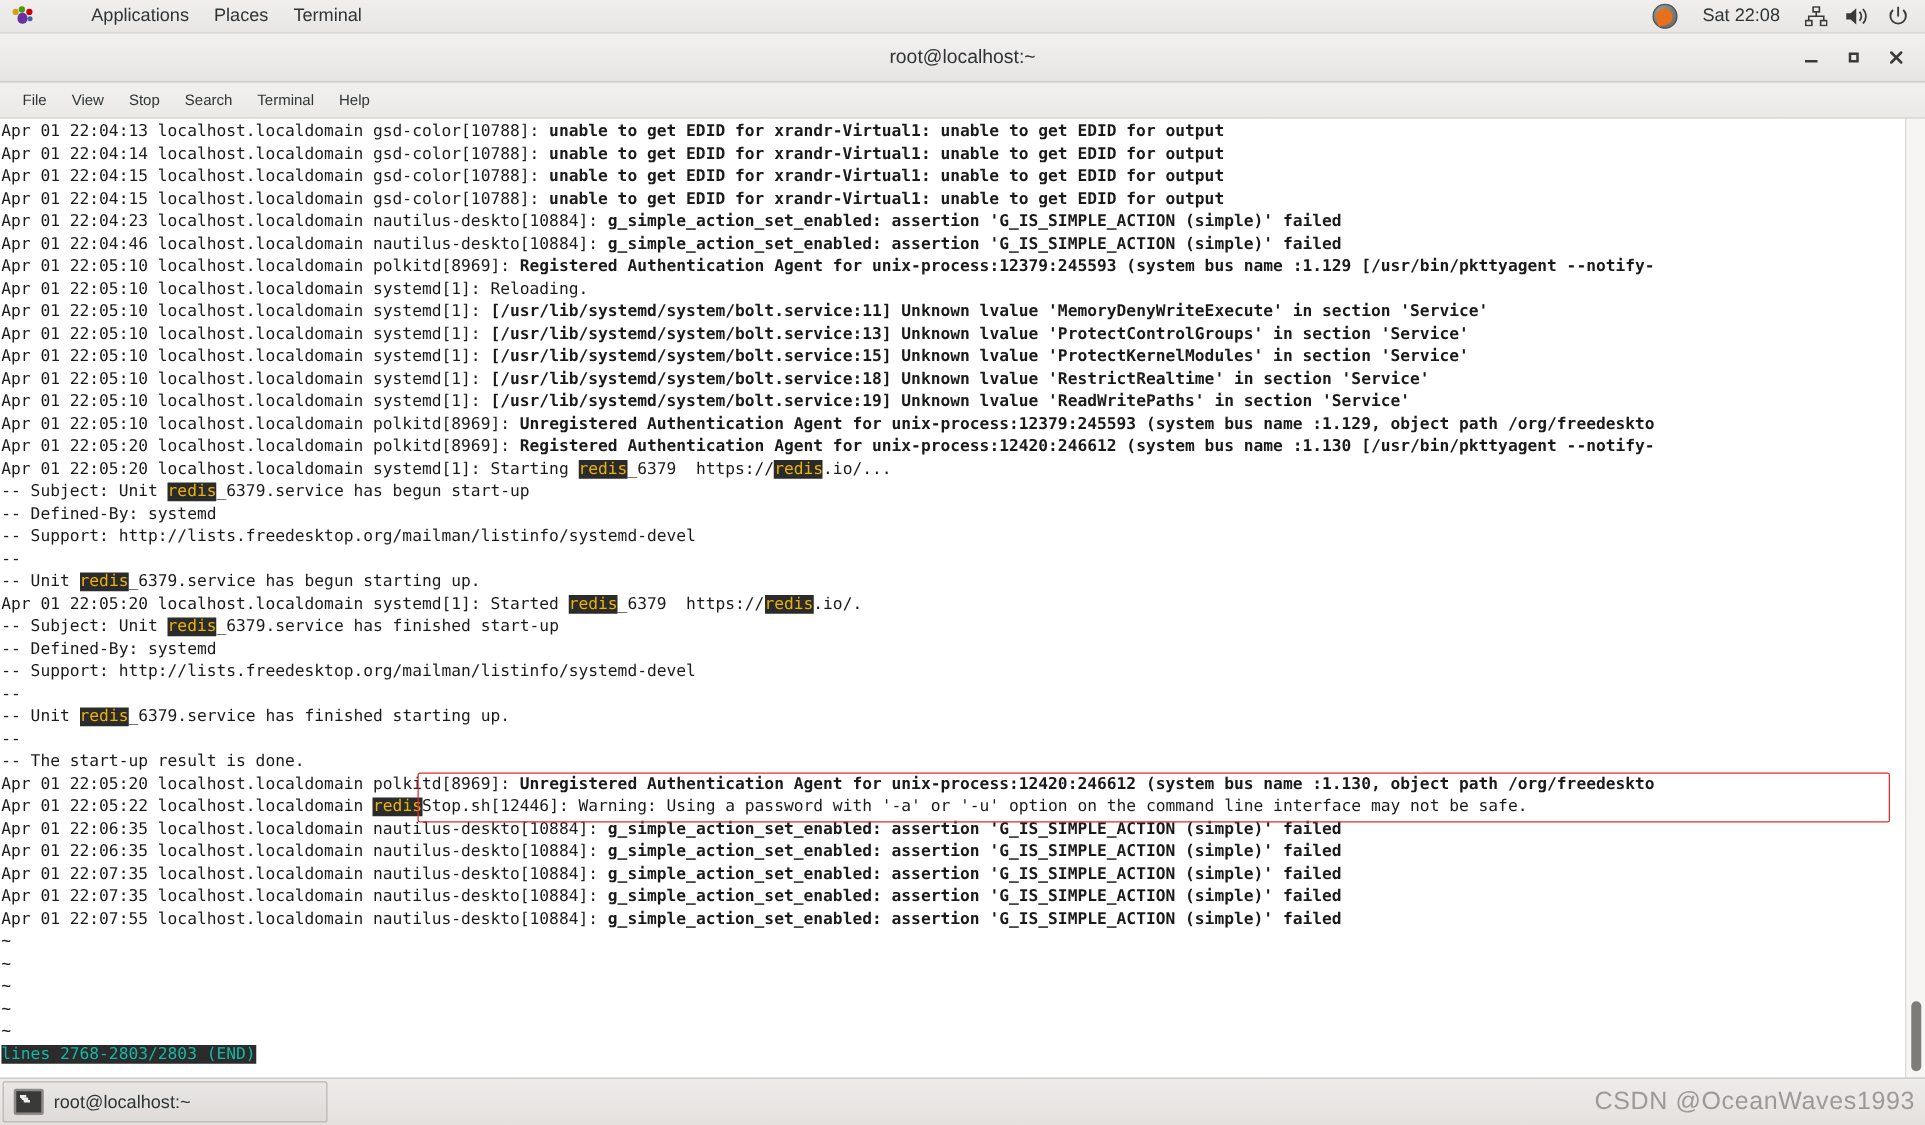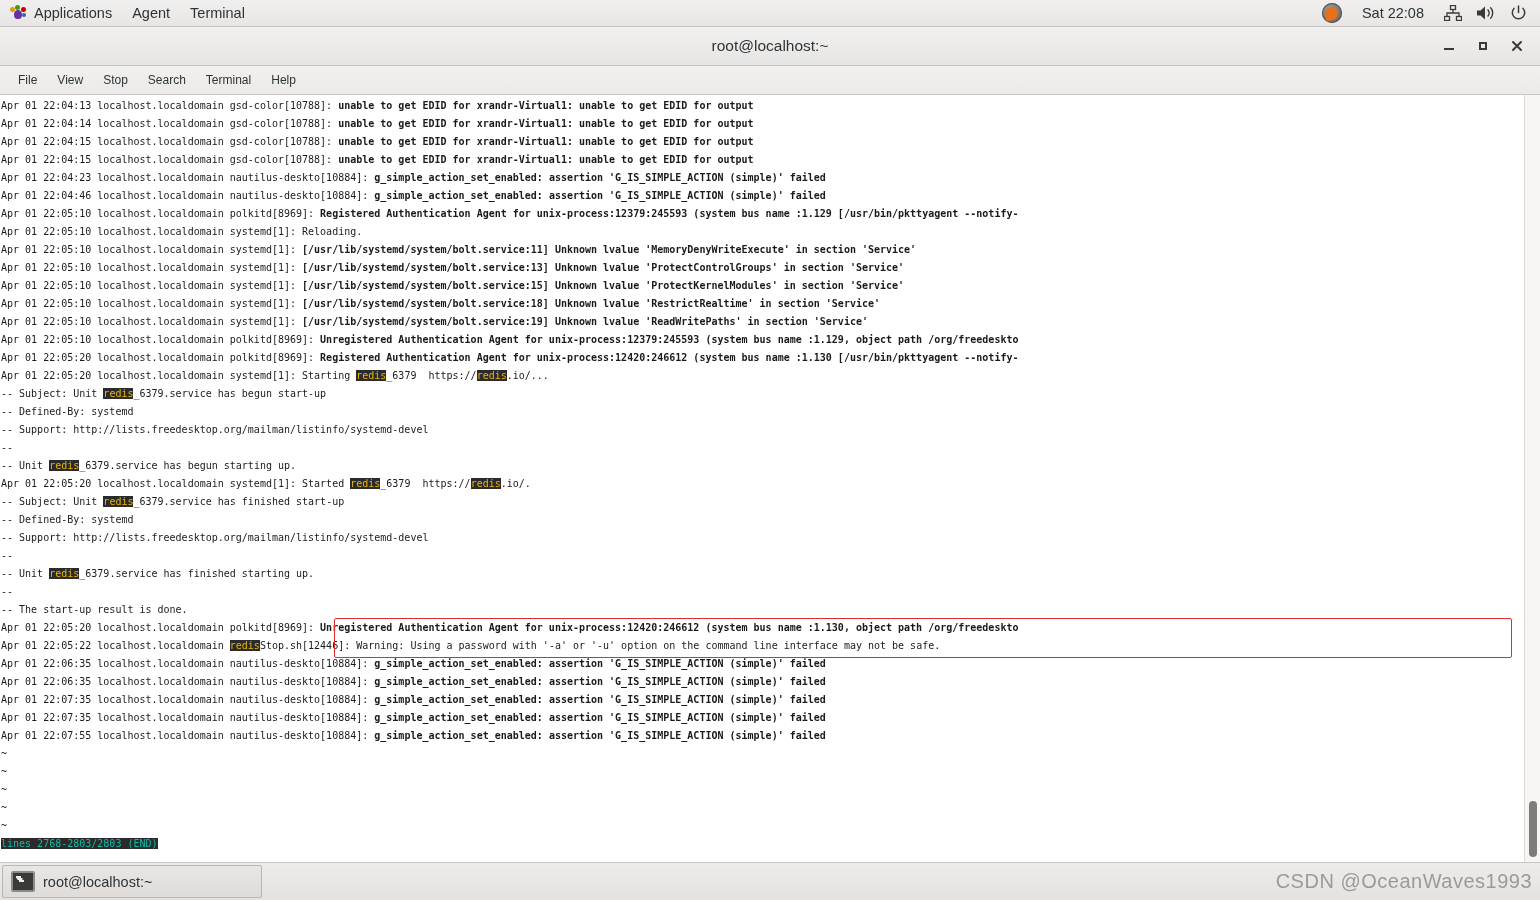--- a/index.html
+++ b/index.html
@@ -30,20 +30,21 @@
     color: #2e3436;
     box-sizing: border-box;
   }
   .panel-left { display: flex; align-items: center; height: 100%; }
   .panel-item {
     display: flex; align-items: center;
     height: 100%;
     padding: 0 10px;
     cursor: default;
     white-space: nowrap;
+    gap: 39px;
   }
   .gnome-foot {
     width: 17px; height: 17px;
     margin-right: 7px;
     position: relative;
     flex: 0 0 auto;
   }
   .gnome-foot i {
     position: absolute; display: block; border-radius: 50%;
   }
@@ -130,21 +131,21 @@
     overflow: hidden;
   }
   .term {
     position: absolute;
     left: 0; top: 0;
     width: 1524px;
     height: 768px;
     background: #ffffff;
     color: #1a1a1a;
     font-family: "DejaVu Sans Mono", monospace;
-    font-size: 10px;
+    font-size: 13px;
     line-height: 18px;
     padding: 2px 0 0 1px;
     box-sizing: border-box;
     white-space: pre;
     overflow: hidden;
   }
   .term .ln { height: 18px; overflow: hidden; }
   .term .b { font-weight: bold; }
   .term .hl {
     background: #2b2b2b;
@@ -251,21 +252,21 @@
           <i></i>
             <i></i>
             <i></i>
             <i></i>
             <i></i>
         </span>
         <span>Applications</span>
       </div>
 
       <div class="panel-item">
-        <span>Agent</span>
+        <span>Places</span>
       </div>
 
       <div class="panel-item">
         <span>Terminal</span>
       </div>
     </div>
 
     <div class="panel-right">
       <div class="tray-btn">
         <span class="orange-icon">

